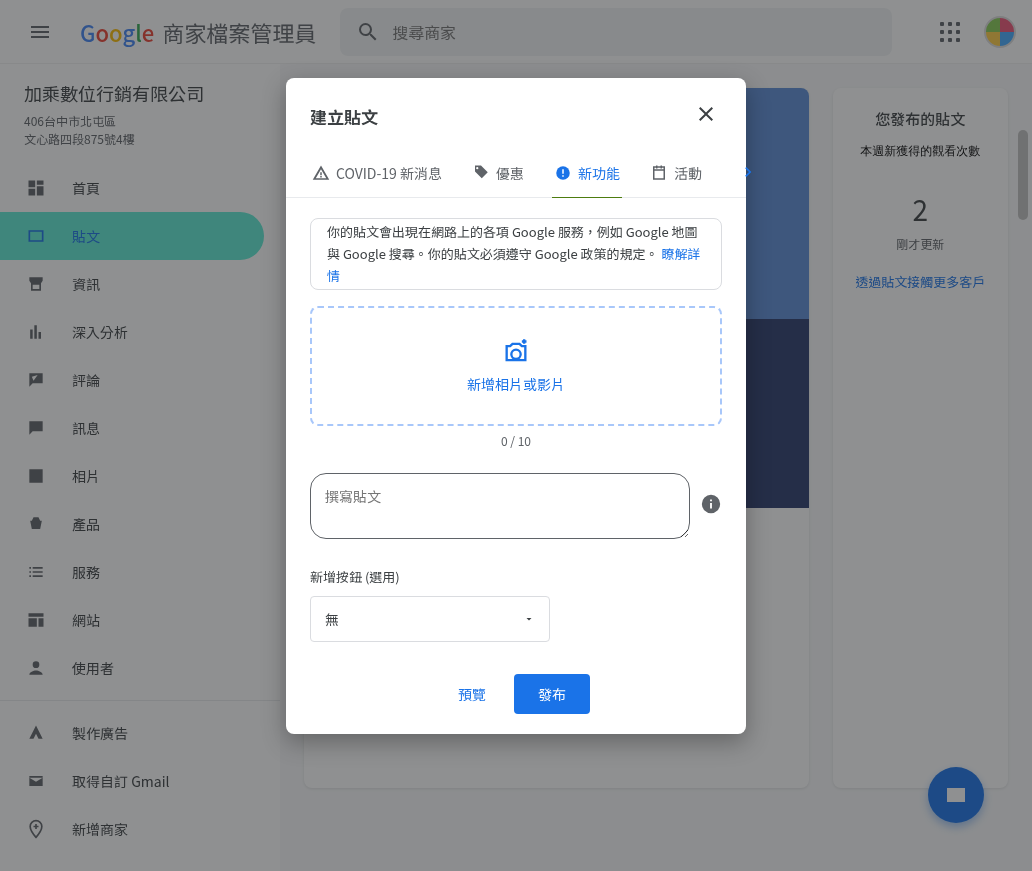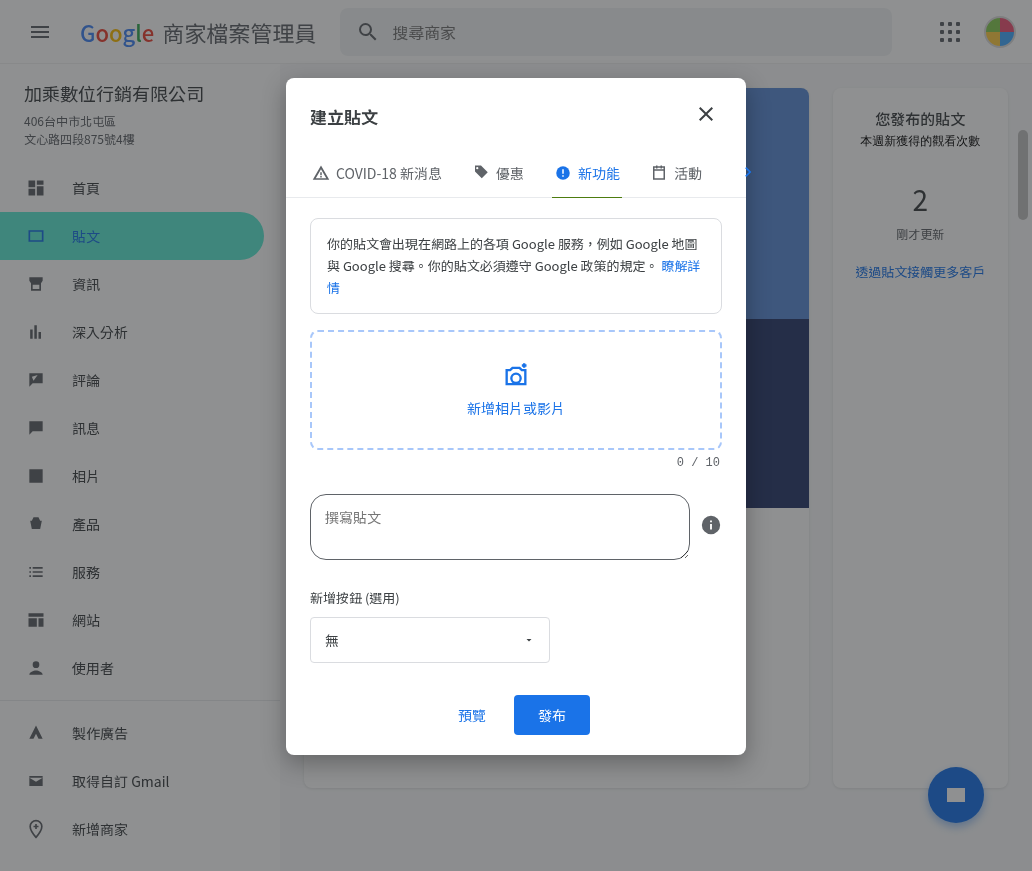--- a/index.html
+++ b/index.html
@@ -28,21 +28,21 @@
 .nav-item.active { background: #5eead4; color: #1a73e8; }
 .nav-item.active .nav-icon svg { fill:#1a73e8; }
 .nav-icon { width:24px; height:24px; display:flex; align-items:center; justify-content:center; }
 .nav-icon svg { fill:#5f6368; width:20px; height:20px; }
 .nav-divider { height:1px; background:#e8eaed; margin: 8px 0; }
 
 .main { flex:1; background:#f8f9fa; position:relative; padding: 24px; overflow:hidden; }
 .cards-row { display:flex; gap:24px; }
 .card-big { width:520px; height:700px; background:#fff; border-radius:8px; box-shadow:0 1px 3px rgba(0,0,0,.1); overflow:hidden; }
 .card-side { width:180px; background:#fff; border-radius:8px; box-shadow:0 1px 3px rgba(0,0,0,.1); padding:20px 12px; text-align:center; }
-.card-side h3 { font-size:15px; font-weight:500; margin-bottom:4px; }
+.card-side h3 { font-size:15px; font-weight:500; margin-bottom:14px; }
 .card-side .sub { font-size:12px; color:#000000; margin-bottom:28px; line-height:1.5;font-family:Liberation Mono, monospace; }
 .card-side .num { font-size:28px; color:#3c4043; }
 .card-side .updated { font-size:12px; color:#5f6368; margin:6px 0 20px; }
 .card-side .link { font-size:13px; color:#1a73e8; cursor:pointer; line-height:1.5; }
 
 .post-preview { padding:0; }
 .post-img { height:420px; background: linear-gradient(#5c8dd6 0 55%, #2a3a6c 55% 100%); display:flex; align-items:center; justify-content:center; }
 .post-img .imgtxt { font-size:40px; font-weight:800; color:#6b3fa0; background:#fff; padding:8px 16px; border-radius:6px; }
 .post-body { padding:16px 20px; font-size:14px; color:#3c4043; line-height:1.8; }
 .fab { position:absolute; right:48px; bottom:48px; width:56px; height:56px; border-radius:50%; background:#1a73e8; display:flex; align-items:center; justify-content:center; box-shadow:0 4px 8px rgba(26,115,232,.4); }
@@ -54,26 +54,26 @@
 .modal-title { font-size:17px; font-weight:700; color:#3c4043; }
 .modal-close { cursor:pointer; padding:4px; }
 .tabs { display:flex; align-items:center; border-bottom:1px solid #e8eaed; padding: 0 24px; gap: 26px; position:relative; }
 .tab { display:flex; align-items:center; gap:6px; padding:12px 2px 14px; font-size:14px; color:#5f6368; cursor:pointer; white-space:nowrap; }
 .tab.active { color:#1a73e8; border-bottom:1px solid #4d7c0f; margin-bottom:-1px;justify-content:center; }
 .tab svg { width:18px; height:18px; fill:#5f6368; }
 .tab.active svg { fill:#1a73e8; }
 .tab-next { color:#1a73e8; cursor:pointer; padding:8px; margin-left:auto; }
 
 .modal-body { padding: 20px 24px; overflow-y:auto; }
-.info-box { border:1px solid #dadce0; border-radius:8px; padding:14px 16px; font-size:13px; color:#3c4043; line-height:1.7; margin-bottom:16px; }
+.info-box { border:1px solid #dadce0; border-radius:8px; padding:2px 16px; font-size:13px; color:#3c4043; line-height:1.7; margin-bottom:16px; }
 .info-box a { color:#1a73e8; text-decoration:none; cursor:pointer; }
 .upload-box { border:2px dashed #a8c7fa; border-radius:8px; height:120px; display:flex; flex-direction:column; align-items:center; justify-content:center; cursor:pointer; }
 .upload-box svg { fill:#1a73e8; width:28px; height:28px; margin-bottom:8px; }
 .upload-text { color:#1a73e8; font-size:14px; }
-.count { text-align:right; font-size:12px; color:#5f6368; margin:6px 2px 24px;font-family:Liberation Mono, monospace; }
+.count { text-align:center; font-size:12px; color:#5f6368; margin:6px 2px 24px; }
 .textarea { width:100%; border:1px solid #5f6368; border-radius:16px; padding:12px 14px; font-size:14px; resize:vertical; min-height:52px; outline:none; }
 .textarea-row { display:flex; align-items:center; gap:10px; margin-bottom:28px; }
 .textarea-row .info-icon { color:#5f6368; }
 .section-label { font-size:13px; color:#3c4043; margin-bottom:10px; }
 .select { width:240px; height:46px; border:1px solid #dadce0; border-radius:4px; display:flex; align-items:center; justify-content:space-between; padding:0 14px; font-size:14px; color:#3c4043; cursor:pointer; }
 .modal-foot { display:flex; justify-content:center; gap:12px; padding:12px 24px 20px; }
 .btn-text { background:none; border:none; color:#1a73e8; font-size:14px; padding:10px 16px; cursor:pointer; border-radius:4px; }
 .btn-primary { background:#1a73e8; color:#fff; border:none; font-size:14px; padding:10px 24px; border-radius:4px; cursor:pointer; }
 
 .scroll-track { position:absolute; right:2px; top:66px; bottom:2px; width:14px; }
@@ -292,21 +292,21 @@
         <svg width="24" height="24" viewBox="0 0 24 24">
             <path fill="#3c4043" d="M19 6.41L17.59 5 12 10.59 6.41 5 5 6.41 10.59 12 5 17.59 6.41 19 12 13.41 17.59 19 19 17.59 13.41 12 19 6.41z"></path>
           </svg>
       </div>
     </div>
     <div class="tabs">
       <div class="tab">
         <svg viewBox="0 0 24 24">
             <path d="M12 2L1 21h22L12 2zm0 5l7 12H5l7-12zm-1 4v4h2v-4h-2zm0 5v2h2v-2h-2z"></path>
           </svg>
-        <span>COVID-18 新消息</span>
+        <span>COVID-19 新消息</span>
       </div>
       <div class="tab">
         <svg viewBox="0 0 24 24">
             <path d="M21 11l-9-9H4v8l9 9 8-8zM7 7a1.5 1.5 0 110-3 1.5 1.5 0 010 3z"></path>
           </svg>
         <span>優惠</span>
       </div>
       <div class="tab active">
         <svg viewBox="0 0 24 24">
             <circle cx="12" cy="12" r="9"></circle>

